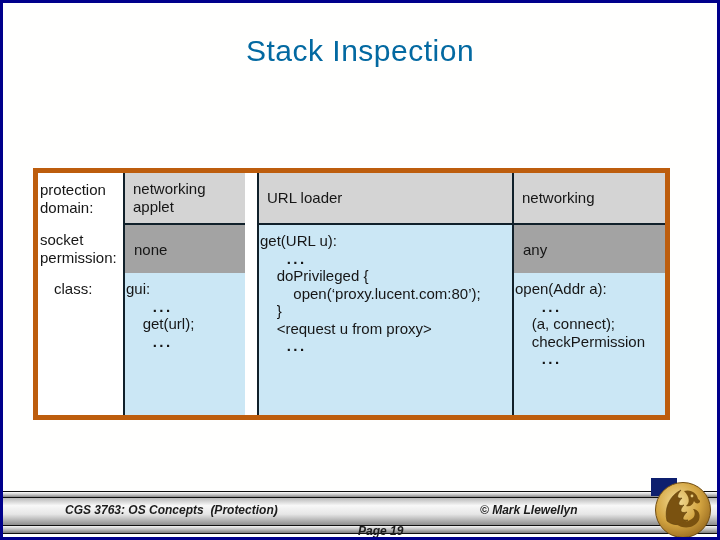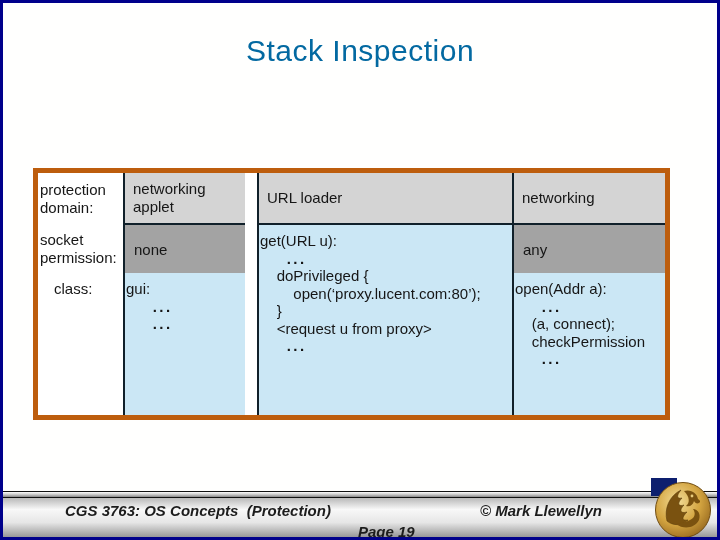--- a/index.html
+++ b/index.html
@@ -69,24 +69,24 @@
     left: 0; right: 0; top: 488px;
   }
   .strip {
     height: 7px;
     background: linear-gradient(180deg, #fdfdfd 0%, #cfcfcf 45%, #878787 100%);
     border-top: 1px solid #101010;
     border-bottom: 1px solid #101010;
   }
   .bar {
     position: relative;
-    height: 42px;
+    height: 28px;
     background: linear-gradient(180deg, #b9b9b9 0%, #f8f8f8 28%, #e6e6e6 60%, #8d8d8d 100%);
     border-bottom: 1px solid #101010;
-    font-size: 15px;
+    font-size: 12px;
     font-weight: 700;
     font-style: italic;
     color: #1c1c1c;
     line-height: 25px;
   }
   .bar .course    { position: absolute; left: 62px;  white-space: pre; }
   .bar .page      { position: absolute; left: 355px; margin-top: 21px; }
   .bar .copyright { position: absolute; left: 477px; }
   .strip2 {
     height: 8px;
@@ -125,20 +125,21 @@
     </div>
 
     <div class="col col-data col-applet">
       <div class="hdr-zone">
         <span class="hdr-text">networking applet</span>
       </div>
       <div class="sock-zone">none</div>
       <div class="class-zone">
           <div class="code-line">gui:</div>
           <div class="code-line dots">    ...</div>
+          <div class="code-line">    get(url);</div>
           <div class="code-line dots">    ...</div>
         </div>
     </div>
 
     <div class="col col-data col-urlloader">
       <div class="hdr-zone">
         <span class="hdr-text">URL loader</span>
       </div>
       <div class="class-zone">
           <div class="code-line">get(URL u):</div>

